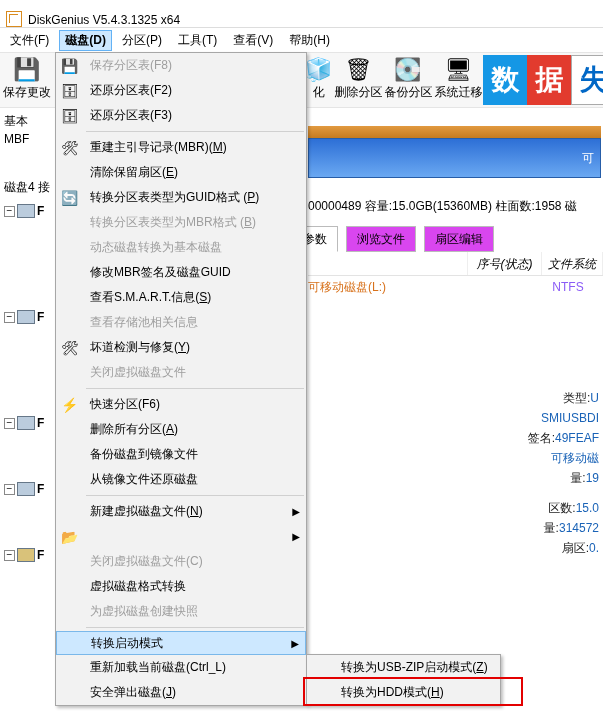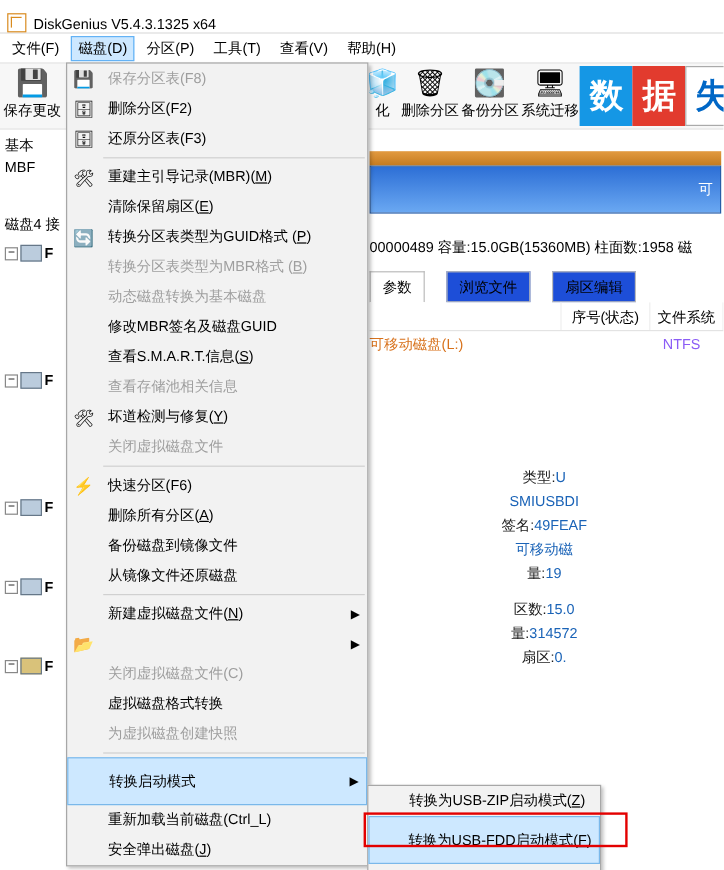--- a/index.html
+++ b/index.html
@@ -5,63 +5,63 @@
   * { box-sizing: border-box; margin: 0; padding: 0; }
   body { font-family: "Microsoft YaHei", Tahoma, sans-serif; font-size: 12px; color: #000; background: #fff; width: 603px; height: 725px; overflow: hidden; position: relative;}
   
   .titlebar { display:flex; align-items:flex-end; height: 28px; padding: 0 6px; border-bottom: 1px solid #ddd; }
   .titlebar .logo { width:16px; height:16px; background:#fff; border:1px solid #d98b1e; position:relative; margin-right:6px;}
   .titlebar .logo::before{content:'';position:absolute;left:2px;top:2px;width:8px;height:8px;border:1px solid #d98b1e;border-right:none;border-bottom:none;}
   .titlebar .title { font-size: 12px;}
   
   .menubar { display:flex; height:24px; align-items:center; padding:0 4px; gap:4px;}
   .menubar .mitem { padding:2px 6px;}
-  .menubar .mitem.open { background:#cde8ff; border:1px solid #63b2f5; padding:1px 5px; }
+  .menubar .mitem.open { background:#cde8ff; border:1px solid #63b2f5; padding:1px 5px;font-weight:bold; }
   
   .toolbar { display:flex; padding:2px 2px; background:#f7f7f7; border-top:1px solid #e5e5e5; border-bottom:1px solid #e5e5e5; height:56px; align-items:stretch;}
   .tbtn { display:flex; flex-direction:column; align-items:center; justify-content:center; width:56px; border:1px solid transparent; position:relative;}
   .tbtn-icon { font-size:22px; line-height:1;}
   .tbtn-label { font-size:12px; margin-top:3px; white-space:nowrap;}
   .tail-promo { display:flex;}
   .promo { width:44px; display:flex; align-items:center; justify-content:center; font-size:28px; font-weight:bold;}
   .p1{background:#1597e5;color:#fff;} .p2{background:#e23b2e;color:#fff;} .p3{background:#fff;color:#0067c6;border:1px solid #aaa;}
   
   .dropdown { position:absolute; left:55px; top:52px; width:252px; background:#f2f2f2; border:1px solid #a7a7a7; z-index:50; box-shadow:2px 2px 3px rgba(0,0,0,.25);}
   .dd-item { display:flex; align-items:center; height:25px; position:relative;}
   .dd-item .ic { width:28px; display:flex; align-items:center; justify-content:center; font-size:14px;}
   .dd-item .lab { flex:1; padding:0 6px; white-space:nowrap;}
   .dd-item.disabled .lab, .dd-item.disabled .ic { color:#9e9e9e; }
   .dd-item .sub { position:absolute; right:6px; font-size:10px; }
-  .dd-item.highlight { background:#cde8ff; border:1px solid #7ab8ea; height:40px;}
+  .dd-item.highlight { background:#cde8ff; border:1px solid #7ab8ea; height:24px;}
   .dd-sep { height:1px; background:#d0d0d0; margin:3px 2px 3px 30px;}
   u { text-decoration: underline; }
   
   .submenu { position:absolute; left:307px; top:647px; width:195px; background:#f2f2f2; border:1px solid #a7a7a7; z-index:55; box-shadow:2px 2px 3px rgba(0,0,0,.25);}
   .redbox { position:absolute; border:2px solid #e30000; z-index:60; pointer-events:none;}
   
   .workspace { position:absolute; left:0; top:108px; right:0; bottom:0;}
   .treecol { position:absolute; left:0px; top:60px; width:46px; bottom:0; padding-top:30px;}
   .tnode { display:flex; align-items:center; height:26px; padding-left:4px; gap:2px;}
   .tnode .exp { width:11px;height:11px;border:1px solid #888;display:flex;align-items:center;justify-content:center;font-size:10px;line-height:1;background:#fff;}
   .diskicon{ width:18px;height:14px;background:#bcd;border:1px solid #678;}
   .basicInfo { position:absolute;left:0;top:0;width:56px;padding:4px 4px;font-size:12px;line-height:1.5;}
   .diskStatus { position:absolute; left:308px; top:88px; right:0; height:20px; font-size:12px; background:#fff; padding:2px 0;}
   
   .diskbar-outer{ position:absolute; left:308px; top:18px; right:2px; height:52px; }
   .diskbar-top{ height:12px; background:linear-gradient(#e29a40,#c57b20);}
   .diskbar-body{ height:40px; background:linear-gradient(#2d6fd6,#6aa8f2); border:1px solid #265da8; display:flex;align-items:center;justify-content:flex-end;padding-right:6px;color:#fff; font-size:12px; position:relative;}
-  .tabsrow { position:absolute; left:308px; top:118px; right:0; height:26px;  display:flex; gap:18px;}
-  .tab { padding:4px 10px; border:1px solid #bbb; background:#1d4ed8;}
+  .tabsrow { position:absolute; left:292px; top:118px; right:0; height:26px;  display:flex; gap:8px;}
+  .tab { padding:4px 10px; border:1px solid #bbb; background:#d946ef;}
   .tab.active{ background:#fff; border-bottom:1px solid #fff;}
   .tabshead { position:absolute; left:308px; top:144px; right:0; height:24px; display:flex; background:#fff; border-bottom:1px solid #e3e3e3;}
-  .th-cell{ padding:4px 6px; border-right:1px solid #eee; font-size:12px; text-align:center;}
+  .th-cell{ padding:4px 6px; border-right:1px solid #eee; font-size:12px; text-align:center;font-style:italic;}
   .listrow { position:absolute; left:308px; top:168px; right:0; height:22px; display:flex; align-items:center; font-size:12px;}
   .listrow .c1{ color:#d8721c; flex:0 0 230px;} .listrow .c2{ color:#8b5cf6; flex:0 0 60px; text-align:center;}
   .right-kv{ position:absolute; left:308px; right:4px; font-size:12px; color:#1a1a1a; }
-  .right-kv .line{ display:flex; justify-content:center; height:20px; align-items:center;}
+  .right-kv .line{ display:flex; justify-content:flex-end; height:20px; align-items:center;}
   .right-kv .v { color:#1a63b7; }
 </style>
 </head>
 <body>
 
 <div class="titlebar">
   <div class="logo"></div>
   <div class="title">DiskGenius V5.4.3.1325 x64</div>
 </div>
 
@@ -203,21 +203,21 @@
   </div>
 </div>
 
 <div class="dropdown" id="dd">
     <div class="dd-item disabled">
       <div class="ic">💾</div>
       <div class="lab">保存分区表(F8)</div>
     </div>
     <div class="dd-item">
       <div class="ic">🗄</div>
-      <div class="lab">删除分区(F2)</div>
+      <div class="lab">还原分区表(F2)</div>
     </div>
     <div class="dd-item">
       <div class="ic">🗄</div>
       <div class="lab">还原分区表(F3)</div>
     </div>
     <div class="dd-sep"></div>
     <div class="dd-item">
       <div class="ic">🛠</div>
       <div class="lab">重建主引导记录(MBR)(<u>M</u>)</div>
     </div>
@@ -310,23 +310,19 @@
       <div class="ic"></div>
       <div class="lab">安全弹出磁盘(<u>J</u>)</div>
     </div>
   </div>
 
 <div class="submenu" id="submenu" style="left: 306px; top: 654px;">
     <div class="dd-item">
       <div class="ic"></div>
       <div class="lab">转换为USB-ZIP启动模式(<u>Z</u>)</div>
     </div>
-    <div class="dd-item highlight">
-      <div class="ic"></div>
-      <div class="lab">转换为USB-FDD启动模式(<u>F</u>)</div>
-    </div>
     <div class="dd-item">
       <div class="ic"></div>
       <div class="lab">转换为HDD模式(<u>H</u>)</div>
     </div>
   </div>
 
 <div class="redbox" style="left: 303px; top: 677px; width: 220px; height: 29px;"></div>
 
 </body></html>

